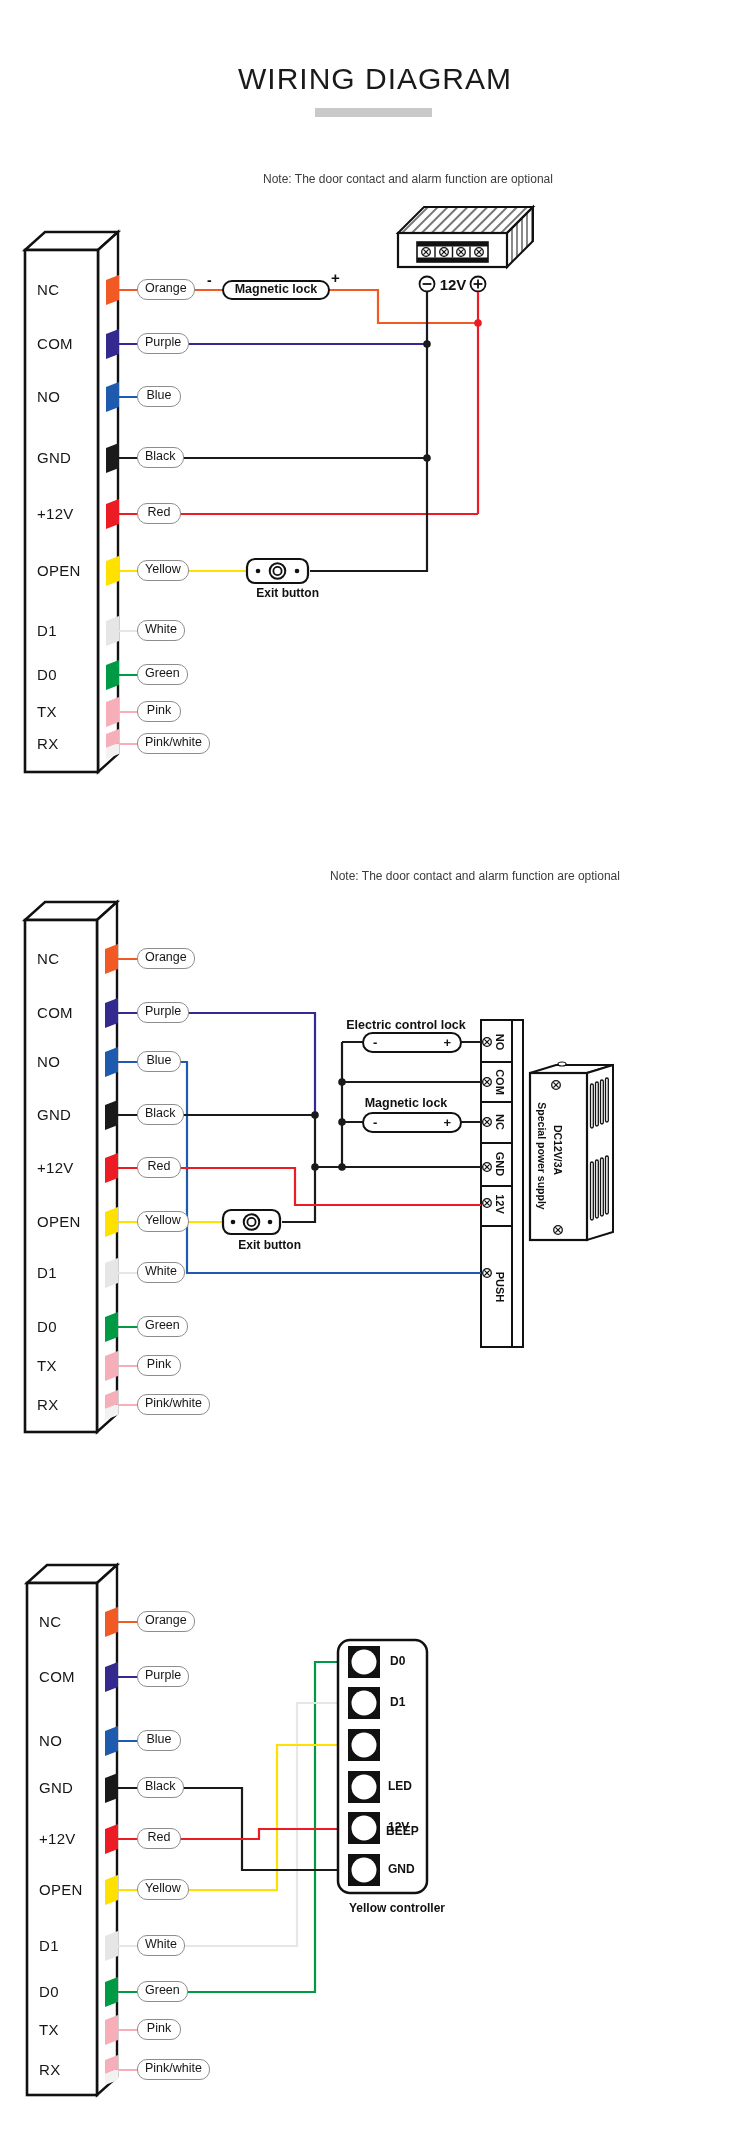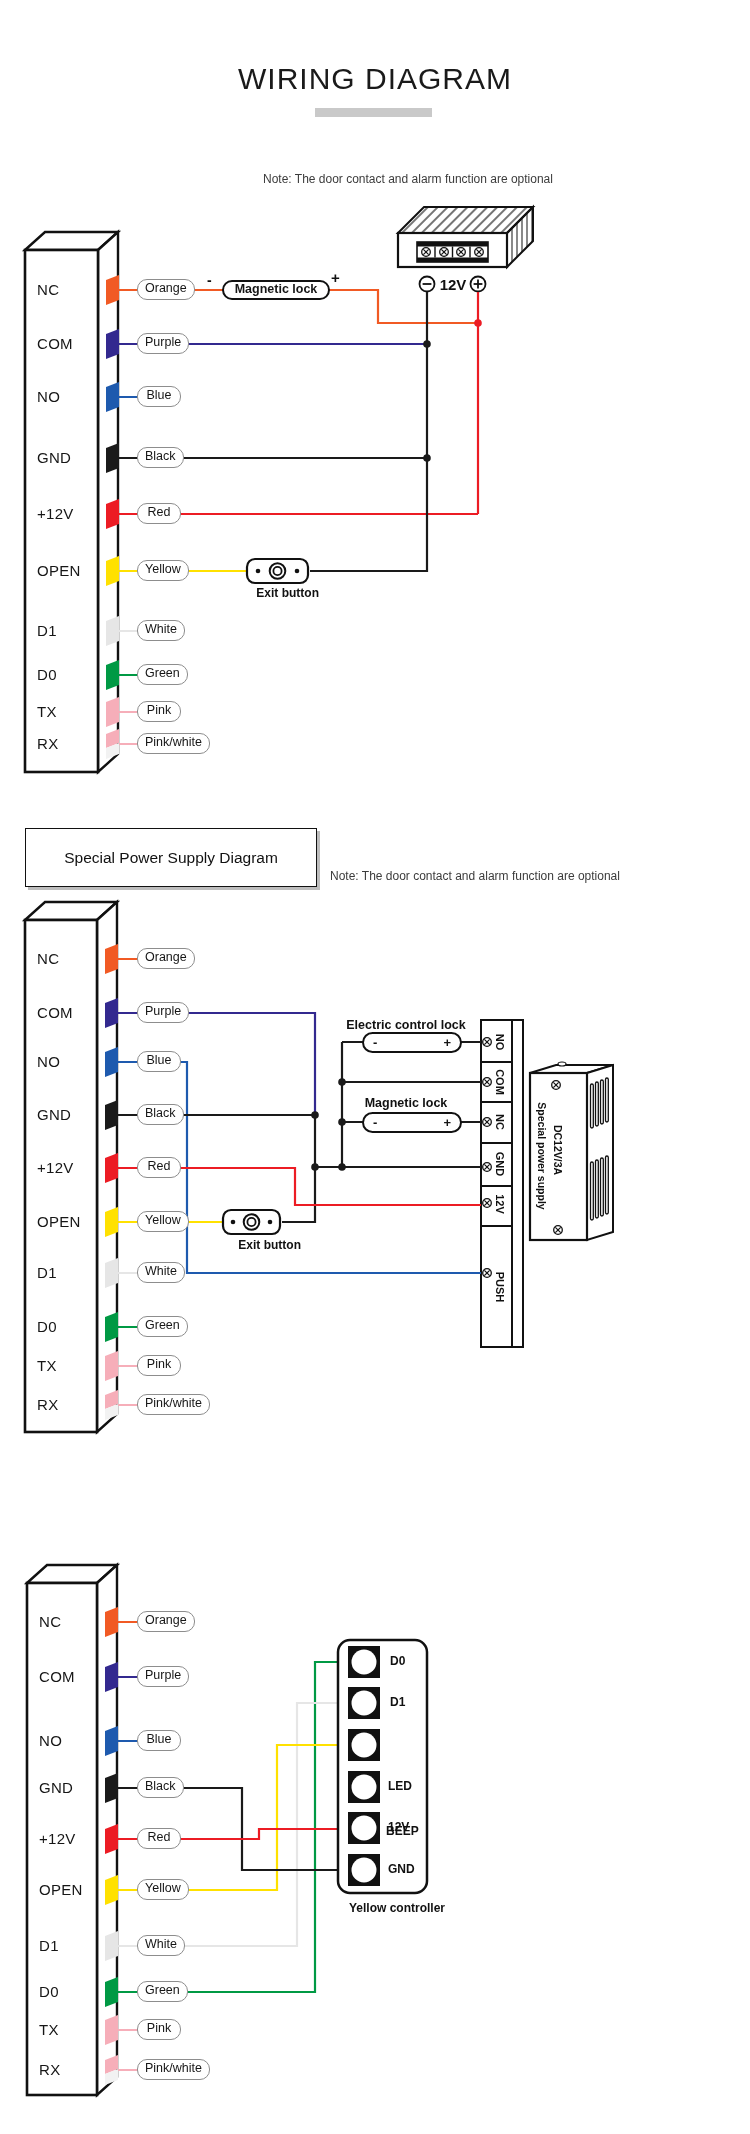--- a/index.html
+++ b/index.html
@@ -292,23 +292,20 @@
 <div class="title">WIRING DIAGRAM</div>
 <div class="title-bar"></div>
 
 <div class="note" style="left:263px;top:172px;">Note: The door contact and alarm function are optional</div>
 <div class="sign" style="left:207px;top:272px;">-</div>
 <div class="lockpill1">Magnetic lock</div>
 <div class="sign" style="left:331px;top:269px;font-size:15px;">+</div>
 <div class="psu12v">12V</div>
 <div class="btnlabel" style="left:237px;top:586px;width:82px;">Exit button</div>
 
-<div class="hdr" style="left:25px;top:828px;width:290px;height:57px;">
-  <span>Special Power Supply Diagram</span>
-</div>
 <div class="note" style="left:330px;top:869px;">Note: The door contact and alarm function are optional</div>
 <div class="locklabel" style="left:340px;top:1018px;width:132px;">Electric control lock</div>
 <div class="lockpill2" style="left:362px;top:1032px;">
   <span>-</span>
   <span>+</span>
 </div>
 <div class="locklabel" style="left:350px;top:1096px;width:112px;">Magnetic lock</div>
 <div class="lockpill2" style="left:362px;top:1112px;">
   <span>-</span>
   <span>+</span>

